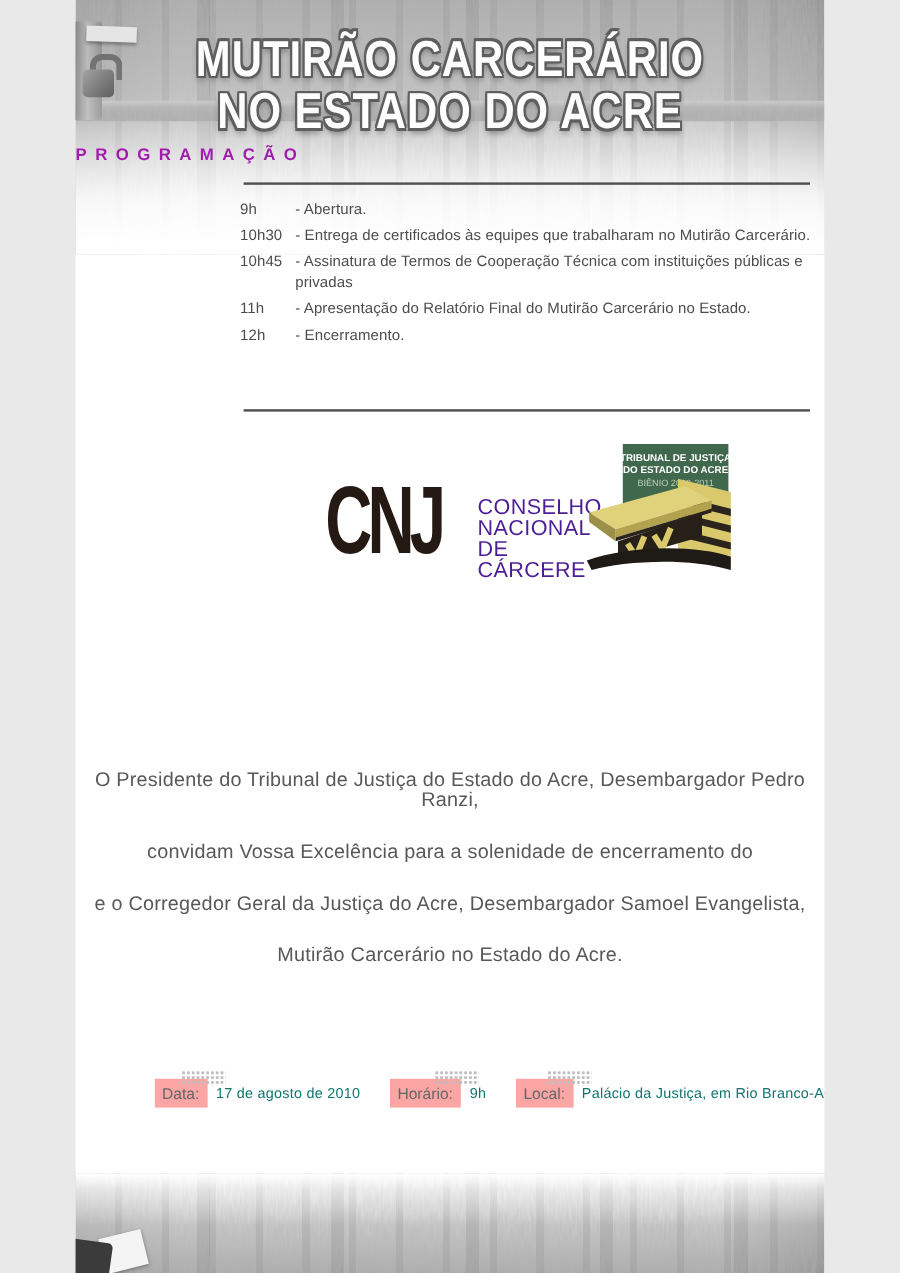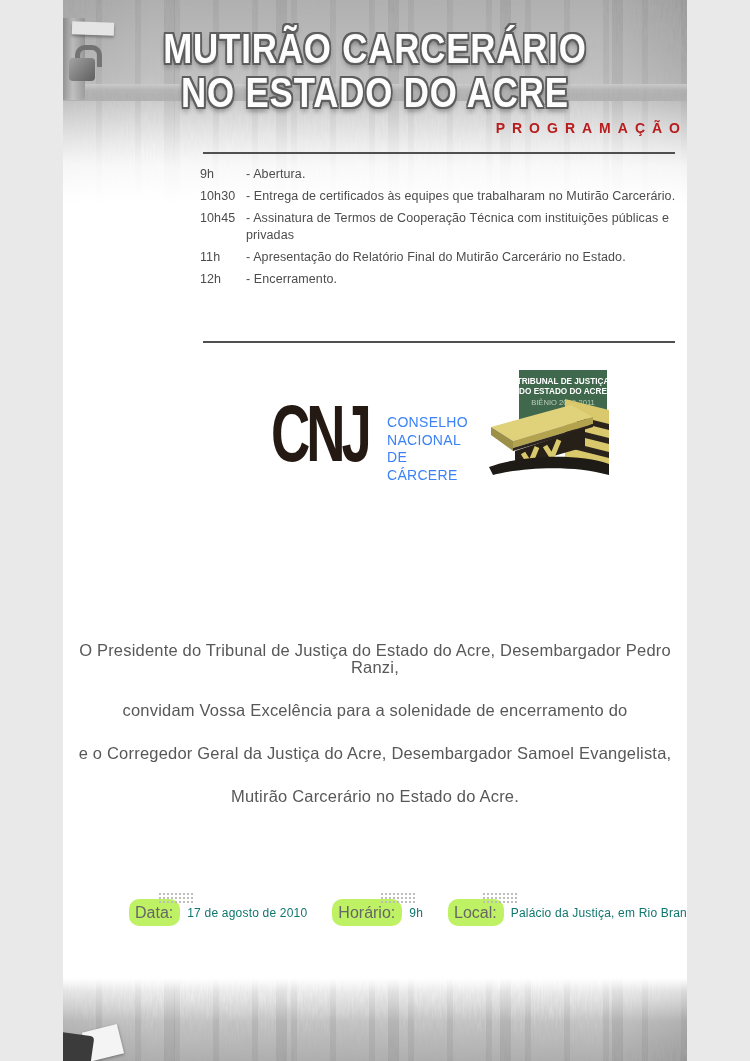--- a/index.html
+++ b/index.html
@@ -33,44 +33,44 @@
     transform:rotate(-14deg);box-shadow:0 1px 3px rgba(0,0,0,.35);}
   .b-lock{position:absolute;left:-7px;bottom:-9px;width:36px;height:36px;background:#3b3b3b;
     border-radius:4px;transform:rotate(8deg);}
   
   .title{position:absolute;left:0;right:0;text-align:center;font-weight:bold;font-size:42px;line-height:1;
     color:#fdfdfd;letter-spacing:1px;transform:scaleX(.83);z-index:3;
     text-shadow:-2px -2px 0 #5e5e5e,0 -2px 0 #5e5e5e,2px -2px 0 #5e5e5e,-2px 0 0 #5e5e5e,2px 0 0 #5e5e5e,
       -2px 2px 0 #5e5e5e,0 2px 0 #5e5e5e,2px 2px 0 #5e5e5e,0 4px 6px rgba(30,30,30,.45);}
   .title-1{top:28px;}
   .title-2{top:72px;}
-  .subtitle{position:absolute;left:0;right:0;top:120px;text-align:right;font-weight:bold;font-size:14px;
-    letter-spacing:7px;color:#b91c1c;z-index:3;}
+  .subtitle{position:absolute;left:0;right:0;top:120px;text-align:left;font-weight:bold;font-size:14px;
+    letter-spacing:7px;color:#a21caf;z-index:3;}
   .rule{position:absolute;left:140px;width:472px;height:2px;background:#4f4f4f;z-index:3;}
   .rule-top{top:152px;}
   .rule-bottom{top:341px;}
   
   .schedule{position:absolute;left:137px;top:166px;width:488px;z-index:3;color:#4c4c4c;
     font-size:12.5px;line-height:17px;letter-spacing:.1px;}
   .sched-row{display:grid;grid-template-columns:46px 1fr;margin-bottom:5px;}
   .sched-cont{padding-left:13px;}
   
   .cnj{position:absolute;left:208px;top:402px;width:210px;height:82px;}
   .cnj-acronym{position:absolute;left:0;top:-8px;font-size:80px;font-weight:bold;letter-spacing:-6px;
     color:#241913;transform:scaleX(.68);transform-origin:left center;line-height:80px;}
-  .cnj-name{position:absolute;left:116px;top:12px;font-size:14px;line-height:17.5px;color:#3b82f6;letter-spacing:.3px;}
+  .cnj-name{position:absolute;left:127px;top:12px;font-size:18px;line-height:17.5px;color:#4c1d95;letter-spacing:.3px;}
   .tjac{position:absolute;left:424px;top:369px;width:124px;height:113px;}
   
   .invitation{position:absolute;left:0;right:0;top:642px;text-align:center;z-index:2;}
   .inv-line{font-size:16.5px;line-height:17px;margin-bottom:26px;color:#585858;letter-spacing:.2px;}
   
   .event-info{position:absolute;left:66px;top:899px;display:flex;gap:25px;align-items:center;white-space:nowrap;z-index:2;}
   .info-group{display:flex;align-items:center;}
-  .tag{position:relative;display:inline-block;background:#bef264;padding:6px 7px 5px 6px;
-    font-size:16px;line-height:1;color:#666;border-radius:10px;}
+  .tag{position:relative;display:inline-block;background:#fca5a5;padding:6px 7px 5px 6px;
+    font-size:13px;line-height:1;color:#666;}
   .tag .dots{position:absolute;top:-7px;right:-15px;width:37px;height:13px;
     background-image:radial-gradient(circle,#bdbdbd 1.1px,rgba(0,0,0,0) 1.3px);background-size:4px 4px;}
   .info-value{margin-left:7px;font-size:12px;color:#0f766e;letter-spacing:.2px;}
 </style>
 </head>
 <body>
 
 <div class="page">
 
   <div class="tex tex-top">

